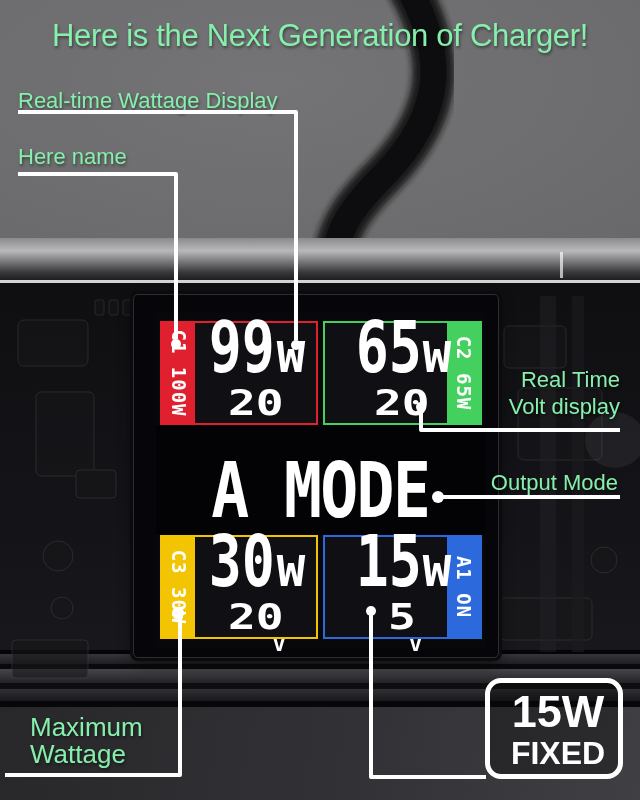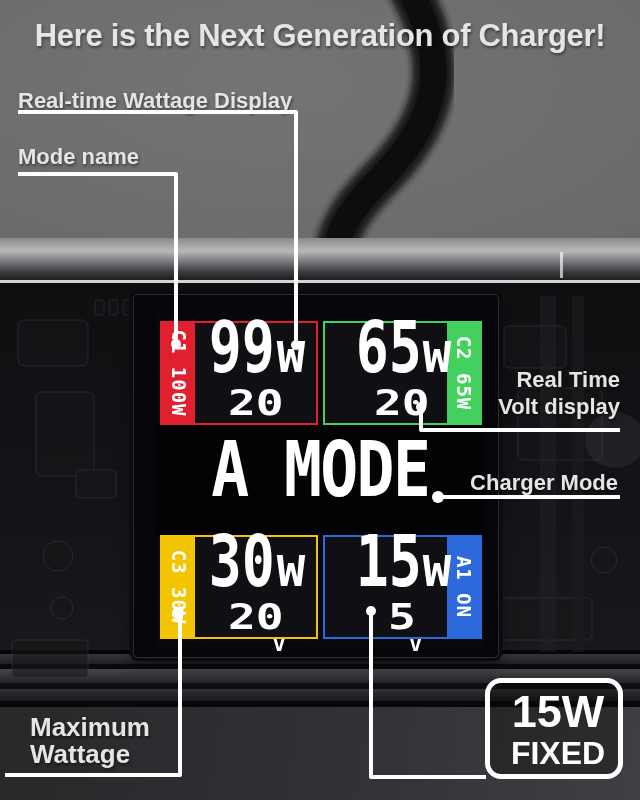--- a/index.html
+++ b/index.html
@@ -57,26 +57,26 @@
     color:#fff;transform:scale(.98,1.28);transform-origin:center bottom;}
   .unit-w{display:inline-block;font:bold 40px "DejaVu Sans Mono",monospace;line-height:1;
     color:#fff;transform:scale(1.18,1.05);transform-origin:center bottom;margin:0 0 6px 3px;}
   .volt-row{display:flex;align-items:flex-end;margin-top:3px;height:27px;flex-direction:column;}
   .num-mid{display:inline-block;font:bold 33px "DejaVu Sans Mono",monospace;line-height:1;
     color:#fff;transform:scale(1.4,1.08);transform-origin:center bottom;margin:0 10px;}
   .unit-v{display:inline-block;font:bold 21px "DejaVu Sans Mono",monospace;line-height:1;
     color:#fff;margin-left:2px;}
 
   .mode-band{position:absolute;left:0;top:112px;width:329px;height:110px;background:#030305;
-    display:flex;align-items:flex-start;justify-content:center;}
+    display:flex;align-items:flex-end;justify-content:center;}
   .mode-text{font:bold 76px "DejaVu Sans Mono",monospace;color:#fff;white-space:nowrap;
     transform:scaleX(.83);letter-spacing:-2px;}
 
   
-  .lbl{position:absolute;color:#e5e5e5;font-weight:bold;
+  .lbl{position:absolute;color:#86efac;font-weight:normal;
     text-shadow:1px 2px 3px rgba(0,0,0,.45);}
   .title{left:0;top:18px;width:640px;text-align:center;font-size:31px;letter-spacing:-.3px;}
   .lbl-wattage{left:18px;top:88px;font-size:22px;}
   .lbl-port{left:18px;top:144px;font-size:22px;}
   .lbl-volt{right:20px;top:366px;font-size:22px;text-align:right;line-height:27px;}
   .lbl-output{right:22px;top:470px;font-size:22px;}
   .lbl-max{left:30px;top:714px;font-size:26px;line-height:27px;}
 
   .badge{position:absolute;left:485px;top:678px;width:138px;height:101px;
     border:5px solid #fff;border-radius:16px;background:rgba(8,8,10,.35);
@@ -207,26 +207,26 @@
             <span class="unit-v">v</span>
           </div>
         </div>
       </div>
 
     </div>
   </div>
 
   <div class="lbl title">Here is the Next Generation of Charger!</div>
   <div class="lbl lbl-wattage">Real-time Wattage Display</div>
-  <div class="lbl lbl-port">Mode name</div>
+  <div class="lbl lbl-port">Here name</div>
   <div class="lbl lbl-volt">
     <div>Real Time</div>
     <div>Volt display</div>
   </div>
-  <div class="lbl lbl-output">Charger Mode</div>
+  <div class="lbl lbl-output">Output Mode</div>
   <div class="lbl lbl-max">
     <div>Maximum</div>
     <div>Wattage</div>
   </div>
 
   <div class="badge">
     <div class="b1">15W</div>
     <div class="b2">FIXED</div>
   </div>
 

